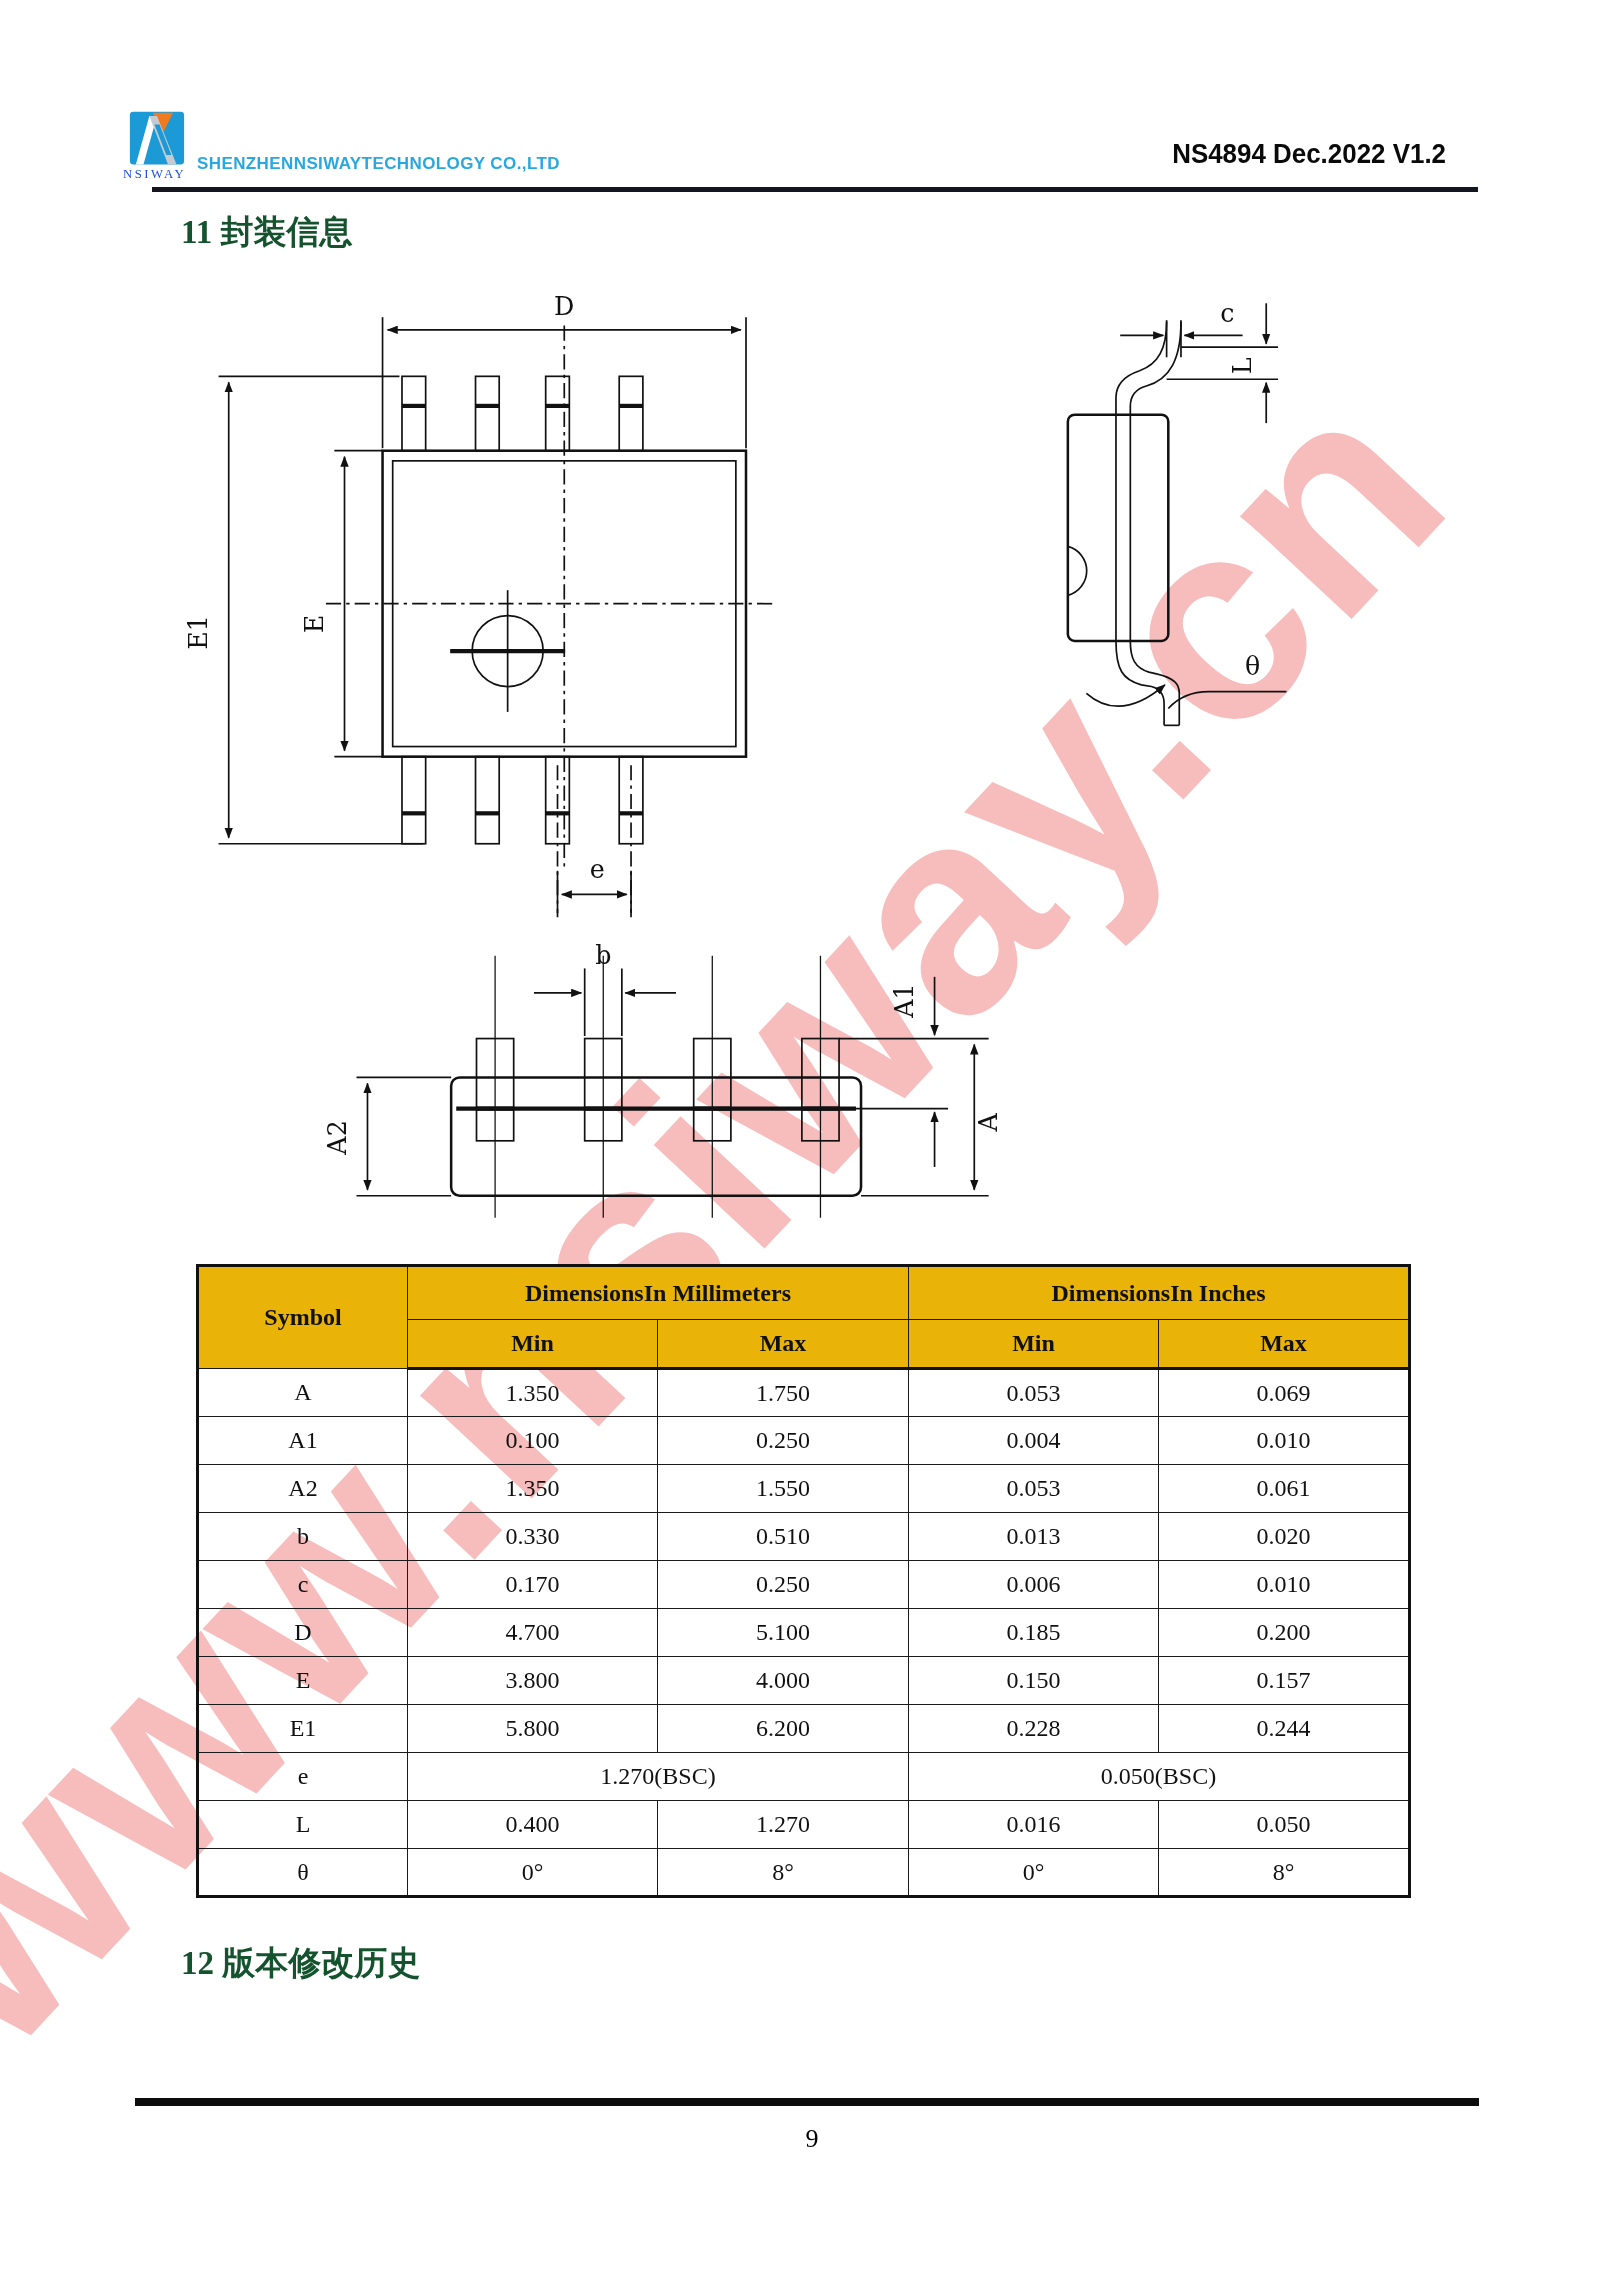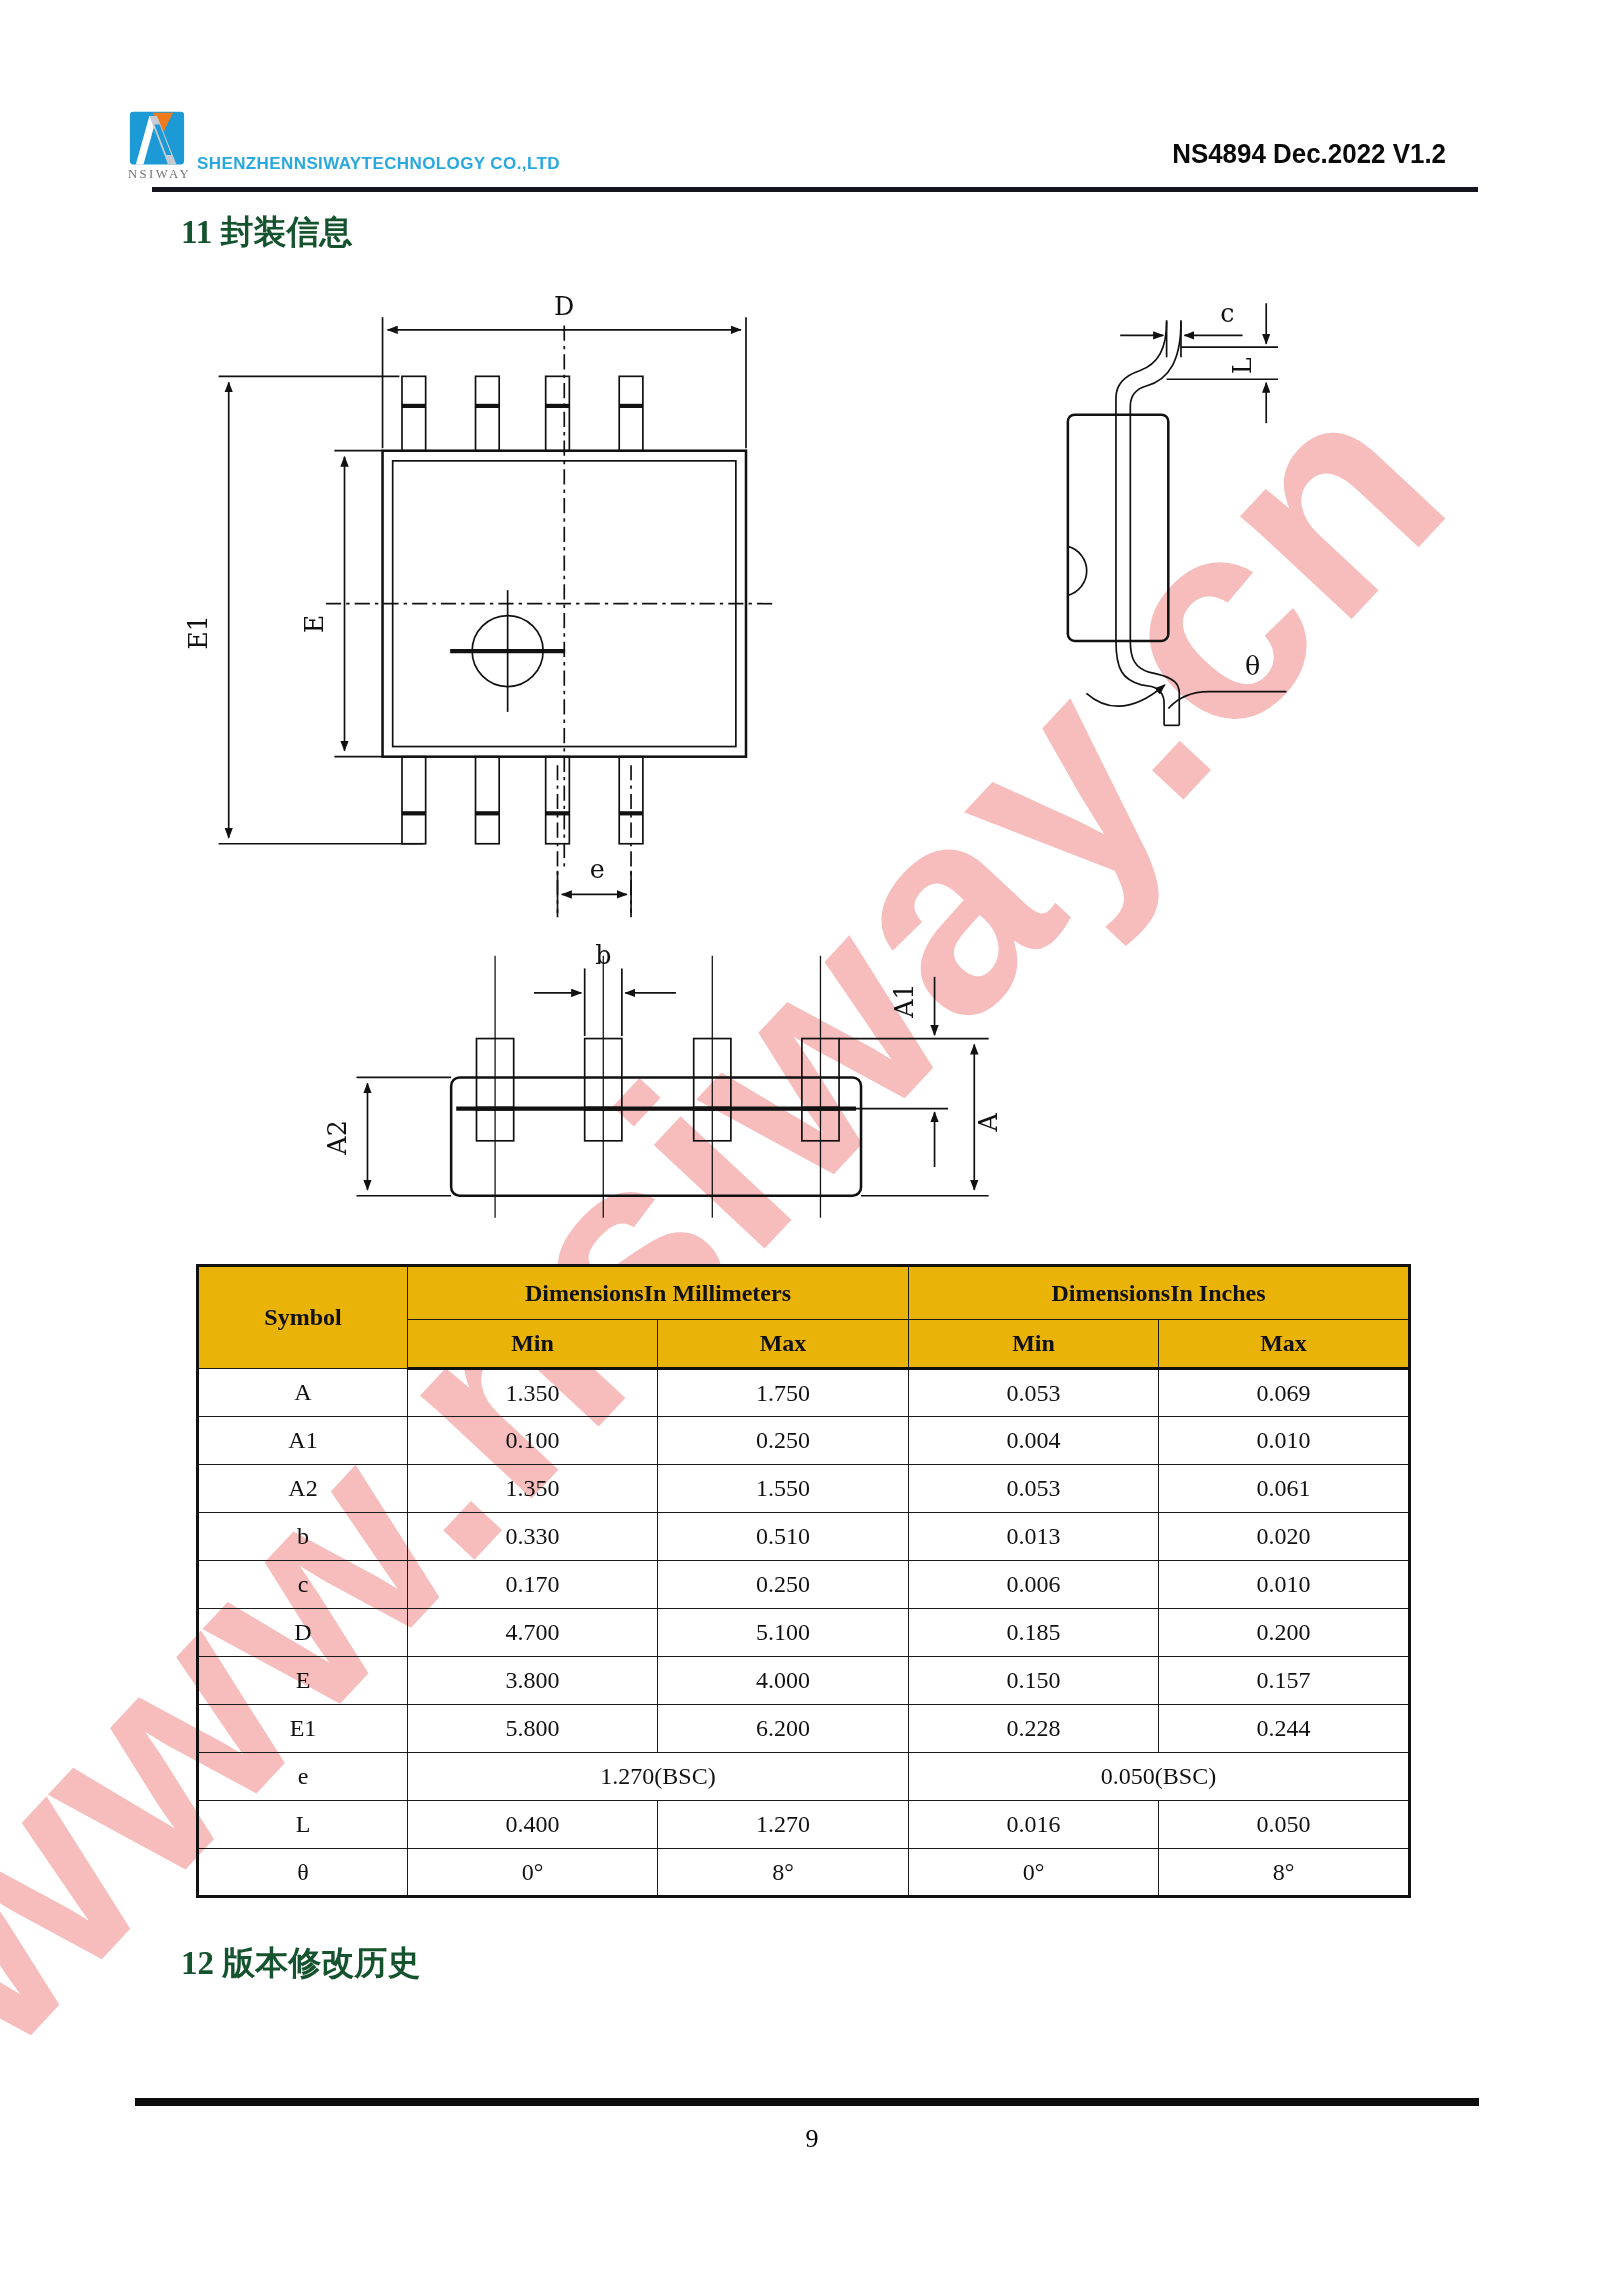--- a/index.html
+++ b/index.html
@@ -26,21 +26,21 @@
     white-space:nowrap;
     transform:rotate(-47deg);
     transform-origin:0 50%;
     letter-spacing:3.4px;
   }
   
   .logo-mark{left:129px;top:111px;width:56px;height:61px;}
   .logo-brand{
     left:123px;top:167px;width:73px;
     font-family:"Liberation Serif",serif;
-    font-size:12.7px;color:#737373;letter-spacing:2.5px;text-align:center;
+    font-size:12.7px;color:#1d4ed8;letter-spacing:2.5px;text-align:left;
   }
   .company-cn{
     left:196px;top:115px;
     font-family:"Liberation Sans",sans-serif;
     font-weight:bold;font-size:31px;letter-spacing:1.7px;
   }
   .company-en{
     left:197px;top:154px;
     font-family:"Liberation Sans",sans-serif;
     font-weight:bold;font-size:17px;letter-spacing:0.4px;

